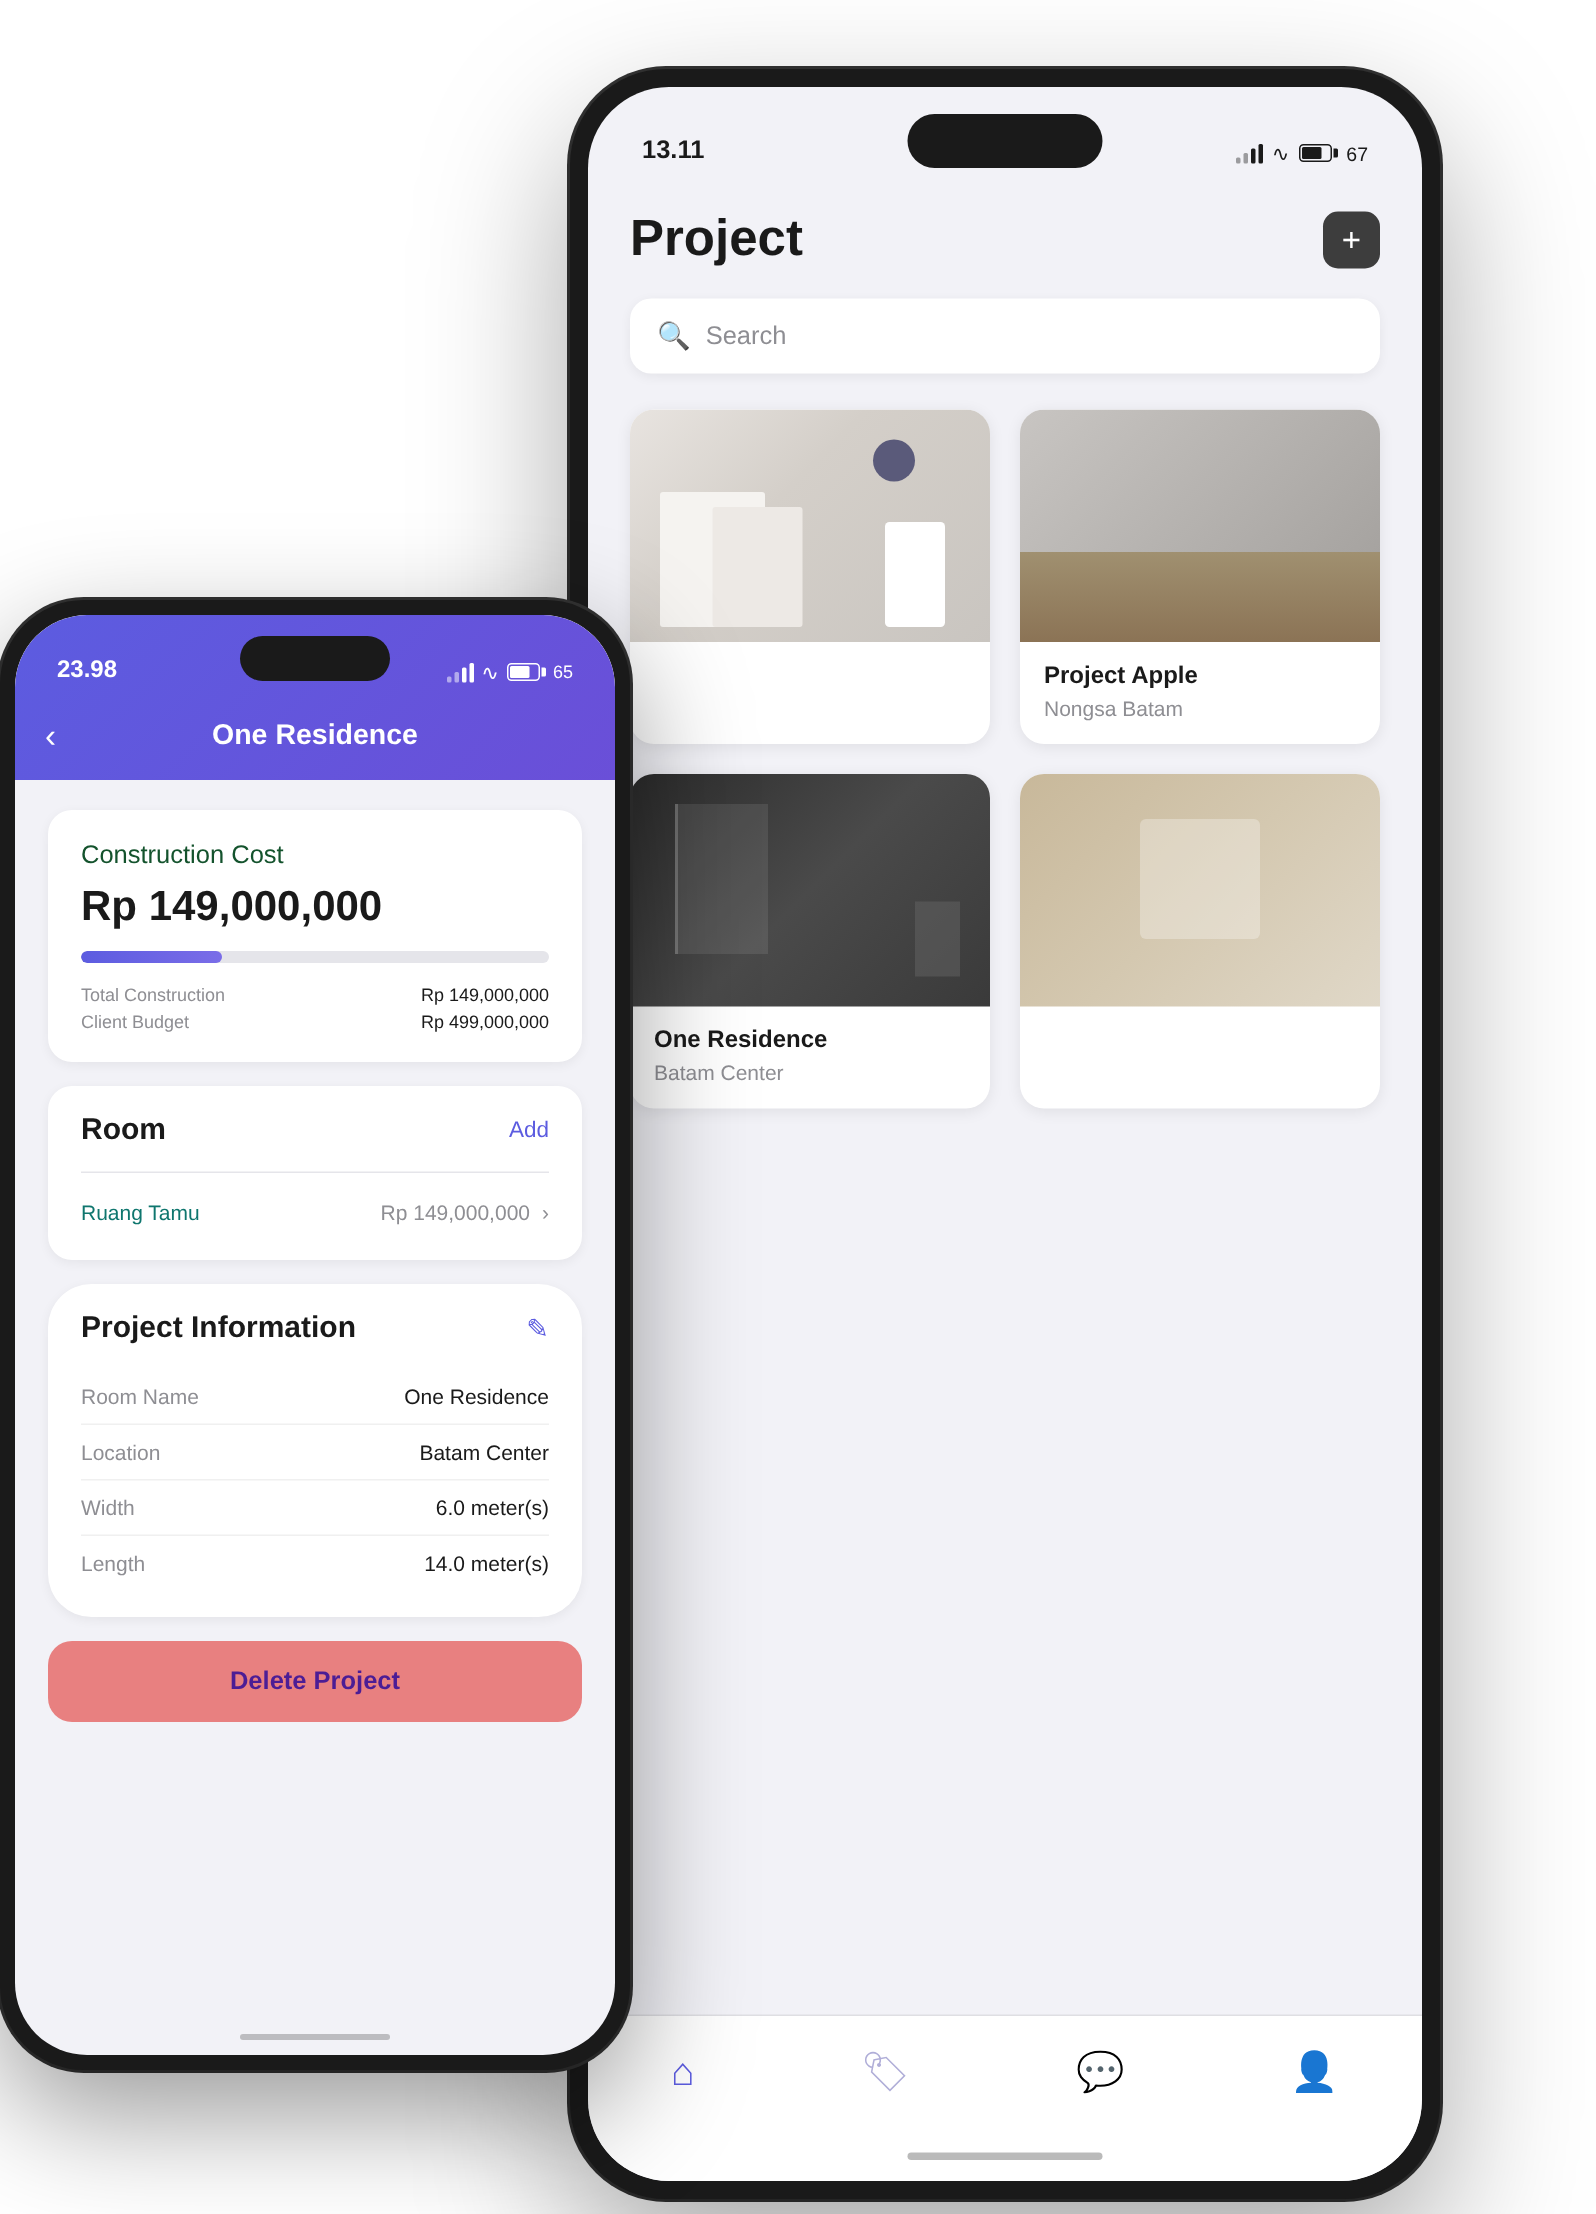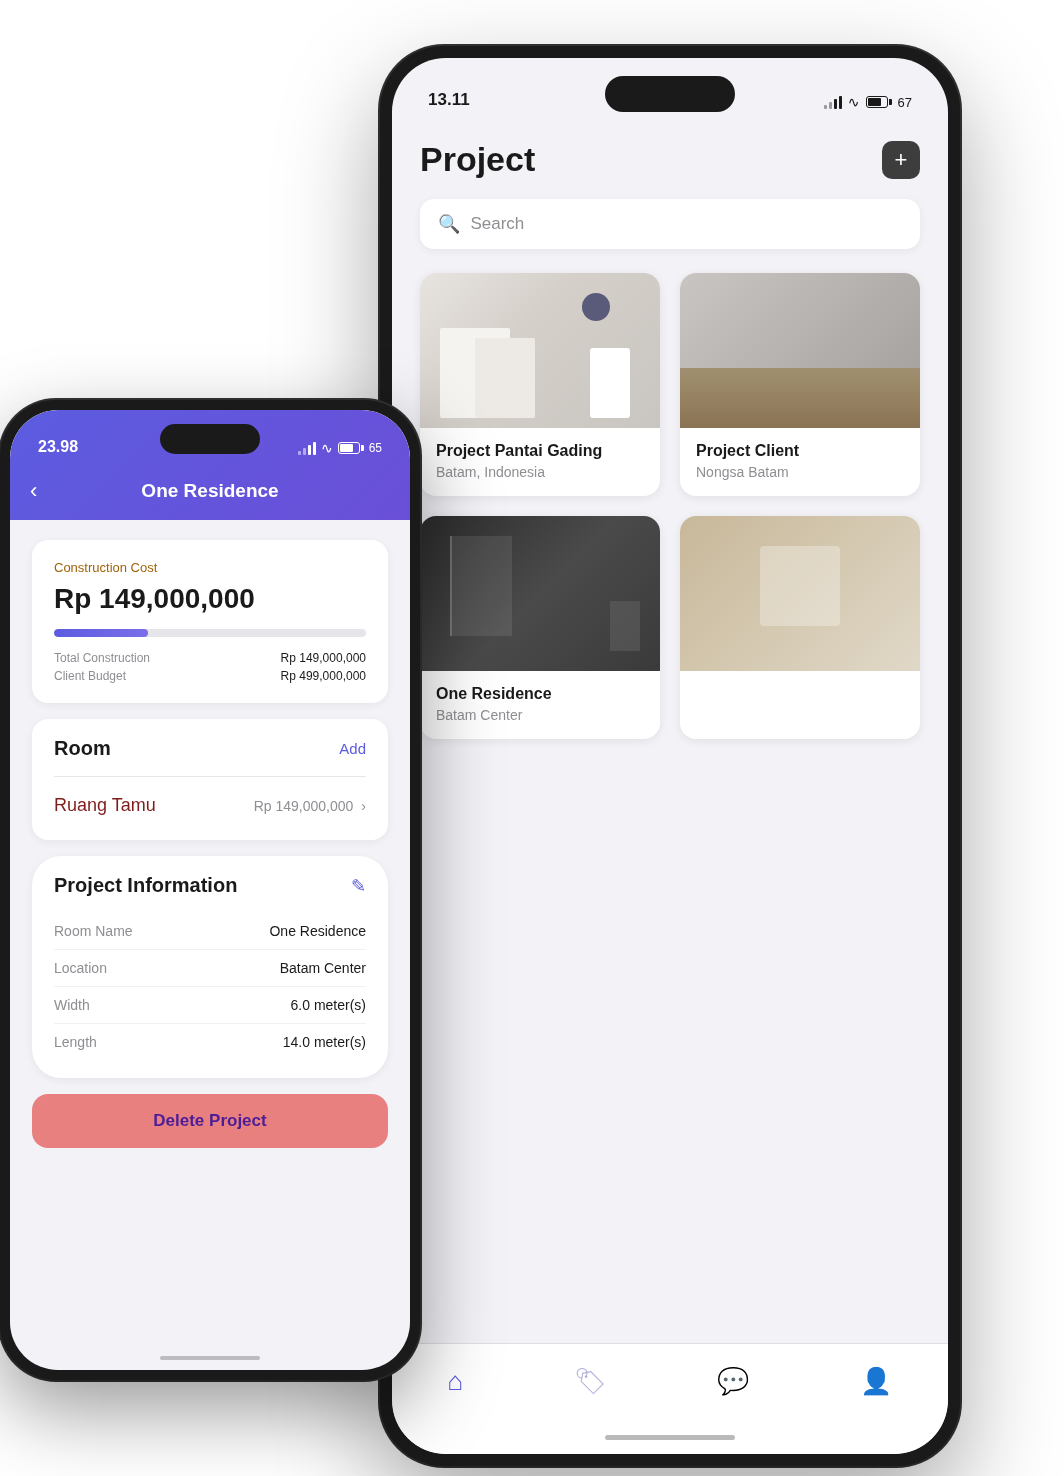--- a/index.html
+++ b/index.html
@@ -418,22 +418,22 @@
 
     
     .cost-card {
       background: white;
       border-radius: 16px;
       padding: 20px 22px;
       margin-bottom: 16px;
       box-shadow: 0 2px 8px rgba(0,0,0,0.06);
     }
     .cost-label {
-      font-size: 13px;
-      color: #a16207;
+      font-size: 17px;
+      color: #14532d;
       margin-bottom: 8px;
     }
     .cost-amount {
       font-size: 28px;
       font-weight: 700;
       color: #1a1a1a;
       margin-bottom: 14px;
     }
     .progress-bar-wrap {
       background: #e5e5ea;
@@ -487,22 +487,22 @@
       cursor: pointer;
     }
     .divider { height: 1px; background: #e5e5ea; margin: 0 0 12px; }
     .room-item {
       display: flex;
       justify-content: space-between;
       align-items: center;
       padding: 6px 0;
     }
     .room-item-name {
-      font-size: 18px;
-      color: #7f1d1d;
+      font-size: 14px;
+      color: #0f766e;
     }
     .room-item-right {
       display: flex;
       align-items: center;
       gap: 8px;
       color: #8e8e93;
       font-size: 14px;
     }
 
     
@@ -661,30 +661,26 @@
         <span class="search-placeholder">Search</span>
       </div>
 
       <div class="project-grid">
 
         <div class="project-card">
           <div class="img-pantai-gading">
             <div class="circle-decoration"></div>
             <div class="chair-shape"></div>
           </div>
-          <div class="project-card-info">
-            <div class="project-card-name">Project Pantai Gading</div>
-            <div class="project-card-location">Batam, Indonesia</div>
-          </div>
         </div>
 
         <div class="project-card">
           <div class="img-apple"></div>
           <div class="project-card-info">
-            <div class="project-card-name">Project Client</div>
+            <div class="project-card-name">Project Apple</div>
             <div class="project-card-location">Nongsa Batam</div>
           </div>
         </div>
 
         <div class="project-card">
           <div class="img-one-residence"></div>
           <div class="project-card-info">
             <div class="project-card-name">One Residence</div>
             <div class="project-card-location">Batam Center</div>
           </div>

